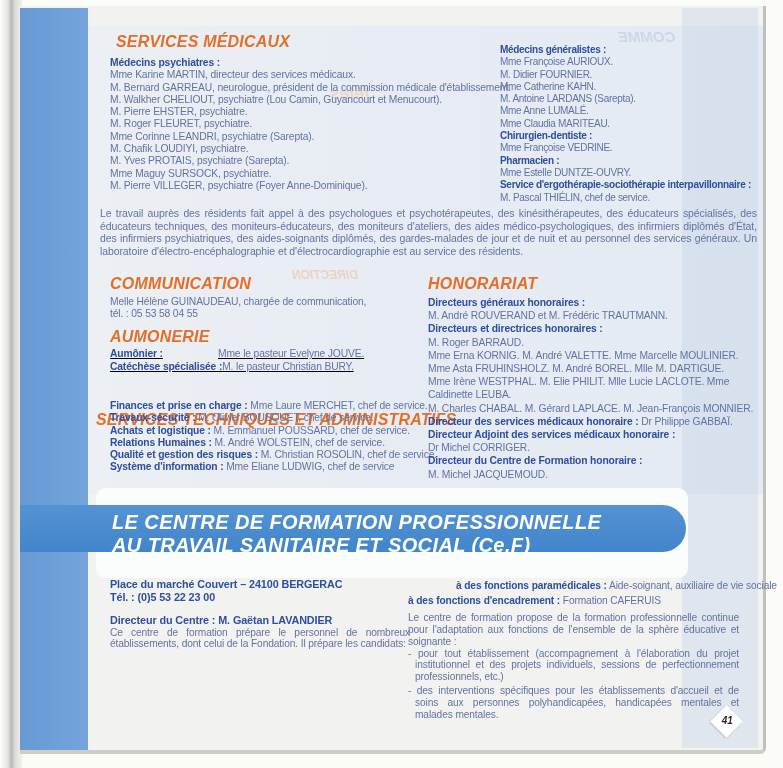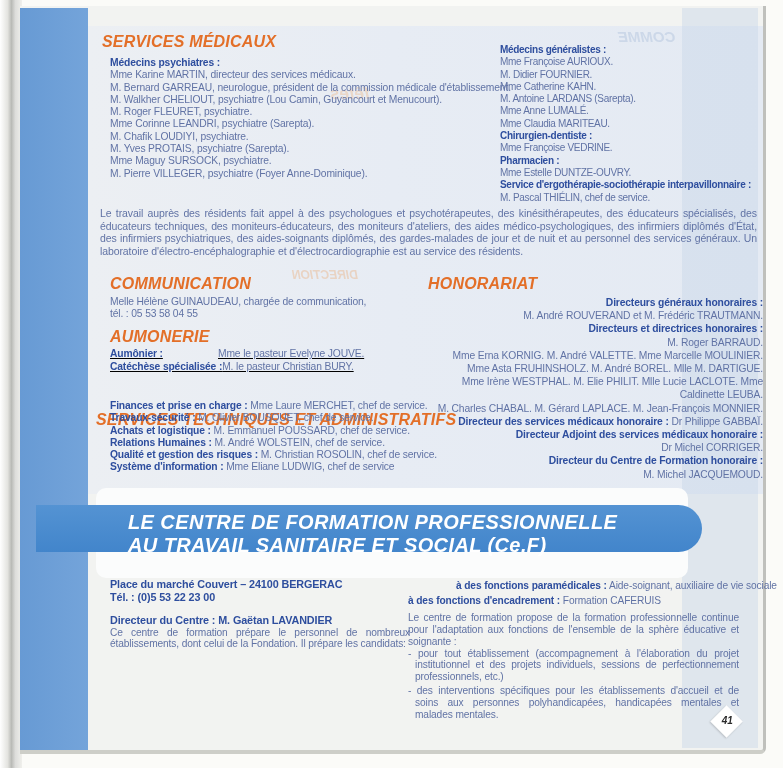--- a/index.html
+++ b/index.html
@@ -16,21 +16,21 @@
     border-right:3px solid #bfc0bc;border-bottom:4px solid #cdcec8;
     border-radius:0 0 6px 0;}
   .top-tint{position:absolute;left:68px;top:20px;width:675px;height:468px;
     background:linear-gradient(90deg,#ecefF3 0%,#e7ecf4 45%,#e4eaf3 100%);z-index:1;}
   .band-right{position:absolute;left:662px;top:2px;width:76px;height:740px;
     background:rgba(199,214,233,0.45);z-index:1;}
   .bar-left{position:absolute;left:0;top:2px;width:68px;height:742px;
     background:linear-gradient(90deg,#679ad4,#74a4da);z-index:2;}
   .white-sep{position:absolute;left:76px;top:482px;width:592px;height:90px;
     background:#fbfcfc;border-radius:10px;z-index:3;}
-  .banner{position:absolute;left:16px;top:499px;width:666px;height:47px;
+  .banner{position:absolute;left:0;top:499px;width:666px;height:47px;
     background:linear-gradient(180deg,#5493d3,#4285cb);
     border-radius:0 28px 28px 0;z-index:4;
     color:#ffffff;font-style:italic;font-weight:bold;
     font-size:20px;line-height:23px;letter-spacing:0.4px;
     padding:6px 0 0 92px;box-sizing:border-box;}
   .blk{position:absolute;z-index:5;}
   .h-orange{color:#e36f28;font-style:italic;font-weight:bold;font-size:16px;letter-spacing:0.2px;white-space:nowrap;}
   .lines{font-size:10.3px;line-height:12.3px;letter-spacing:-0.15px;color:#6173a5;}
   .lines .ln{white-space:nowrap;}
   .b{font-weight:bold;color:#2e4e9e;}
@@ -61,27 +61,28 @@
 
 <div class="sheet">
   <div class="top-tint"></div>
   <div class="band-right"></div>
   <div class="bar-left"></div>
 
   <div class="ghost g1">COMME</div>
   <div class="ghost g2">fêtes</div>
   <div class="ghost g3">DIRECTION</div>
 
-  <div class="blk h-orange" style="left:82px;top:27px;">SERVICES MÉDICAUX</div>
+  <div class="blk h-orange" style="left:96px;top:27px;">SERVICES MÉDICAUX</div>
 
   <div class="blk lines" style="left:90px;top:51px;width:402px;">
     <div class="ln"><span class="b">Médecins psychiatres :</span><span></span></div>
     <div class="ln"><span class="b"></span><span>Mme Karine MARTIN, directeur des services médicaux.</span></div>
     <div class="ln"><span class="b"></span><span>M. Bernard GARREAU, neurologue, président de la commission médicale d'établissement.</span></div>
     <div class="ln"><span class="b"></span><span>M. Walkher CHELIOUT, psychiatre (Lou Camin, Guyancourt et Menucourt).</span></div>
+    <div class="ln"><span class="b"></span><span>M. Pierre EHSTER, psychiatre.</span></div>
     <div class="ln"><span class="b"></span><span>M. Roger FLEURET, psychiatre.</span></div>
     <div class="ln"><span class="b"></span><span>Mme Corinne LEANDRI, psychiatre (Sarepta).</span></div>
     <div class="ln"><span class="b"></span><span>M. Chafik LOUDIYI, psychiatre.</span></div>
     <div class="ln"><span class="b"></span><span>M. Yves PROTAIS, psychiatre (Sarepta).</span></div>
     <div class="ln"><span class="b"></span><span>Mme Maguy SURSOCK, psychiatre.</span></div>
     <div class="ln"><span class="b"></span><span>M. Pierre VILLEGER, psychiatre (Foyer Anne-Dominique).</span></div>
   </div>
 
   <div class="blk lines" style="left:480px;top:38px;width:290px;font-size:10px;letter-spacing:-0.3px;">
     <div class="ln"><span class="b">Médecins généralistes :</span><span></span></div>
@@ -123,21 +124,21 @@
   <div class="blk lines" style="left:90px;top:394px;width:360px;">
     <div class="ln"><span class="b">Finances et prise en charge :</span><span> Mme Laure MERCHET, chef de service.</span></div>
     <div class="ln"><span class="b">Travaux-sécurité :</span><span> M. Olivier BOUSQUET, chef de service.</span></div>
     <div class="ln"><span class="b">Achats et logistique :</span><span> M. Emmanuel POUSSARD, chef de service.</span></div>
     <div class="ln"><span class="b">Relations Humaines :</span><span> M. André WOLSTEIN, chef de service.</span></div>
     <div class="ln"><span class="b">Qualité et gestion des risques :</span><span> M. Christian ROSOLIN, chef de service.</span></div>
     <div class="ln"><span class="b">Système d'information :</span><span> Mme Eliane LUDWIG, chef de service</span></div>
   </div>
 
   <div class="blk h-orange" style="left:408px;top:269px;">HONORARIAT</div>
-  <div class="blk lines hon" style="left:408px;top:290px;width:335px;text-align:right;">
+  <div class="blk lines hon" style="left:408px;top:290px;width:335px;">
     <div class="ln"><span class="b">Directeurs généraux honoraires :</span><span></span></div>
     <div class="ln"><span class="b"></span><span>M. André ROUVERAND et M. Frédéric TRAUTMANN.</span></div>
     <div class="ln"><span class="b">Directeurs et directrices honoraires :</span><span></span></div>
     <div class="ln"><span class="b"></span><span>M. Roger BARRAUD.</span></div>
     <div class="ln"><span class="b"></span><span>Mme Erna KORNIG. M. André VALETTE. Mme Marcelle MOULINIER.</span></div>
     <div class="ln"><span class="b"></span><span>Mme Asta FRUHINSHOLZ. M. André BOREL. Mlle M. DARTIGUE.</span></div>
     <div class="ln"><span class="b"></span><span>Mme Irène WESTPHAL. M. Elie PHILIT. Mlle Lucie LACLOTE. Mme</span></div>
     <div class="ln"><span class="b"></span><span>Caldinette LEUBA.</span></div>
     <div class="ln"><span class="b"></span><span>M. Charles CHABAL. M. Gérard LAPLACE. M. Jean-François MONNIER.</span></div>
     <div class="ln"><span class="b">Directeur des services médicaux honoraire :</span><span> Dr Philippe GABBAÏ.</span></div>

